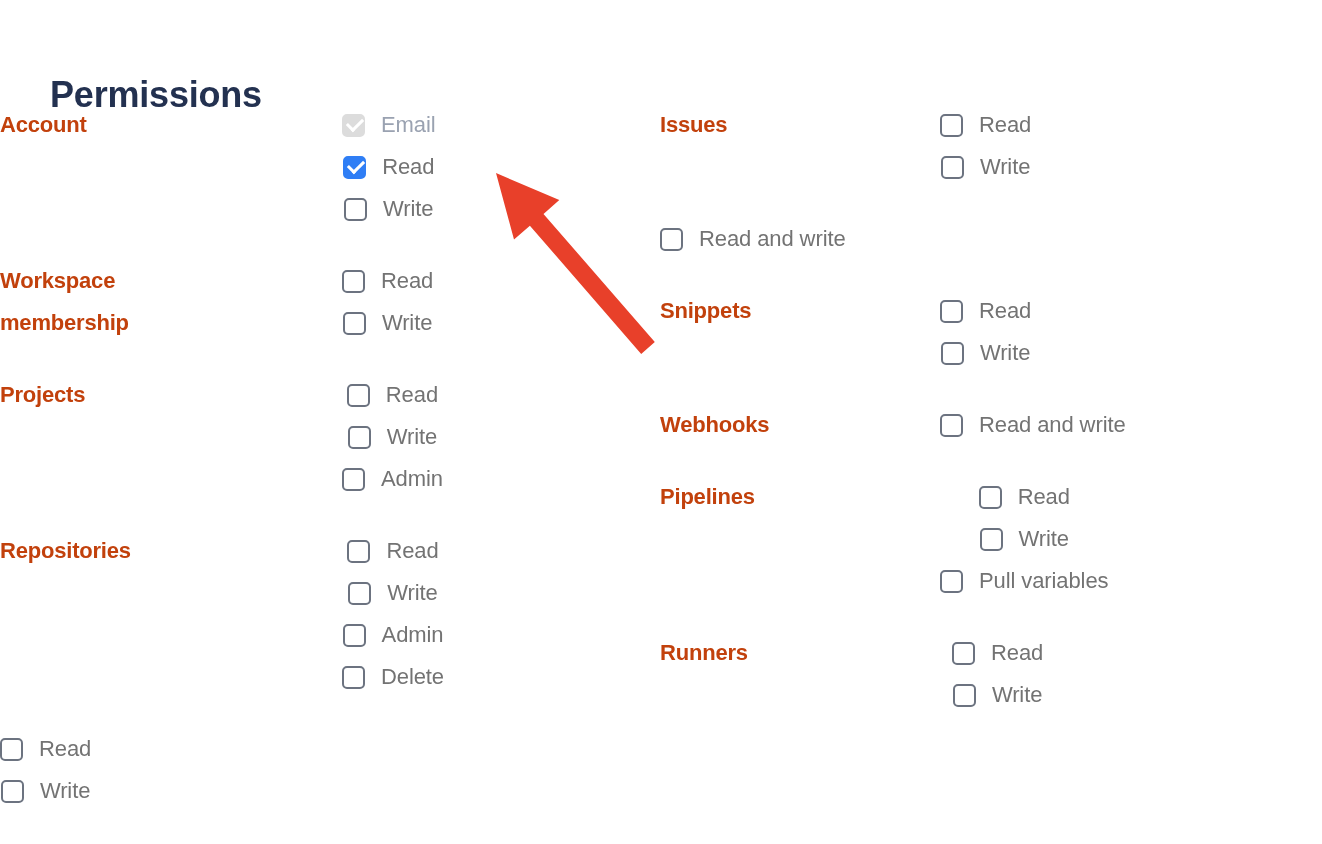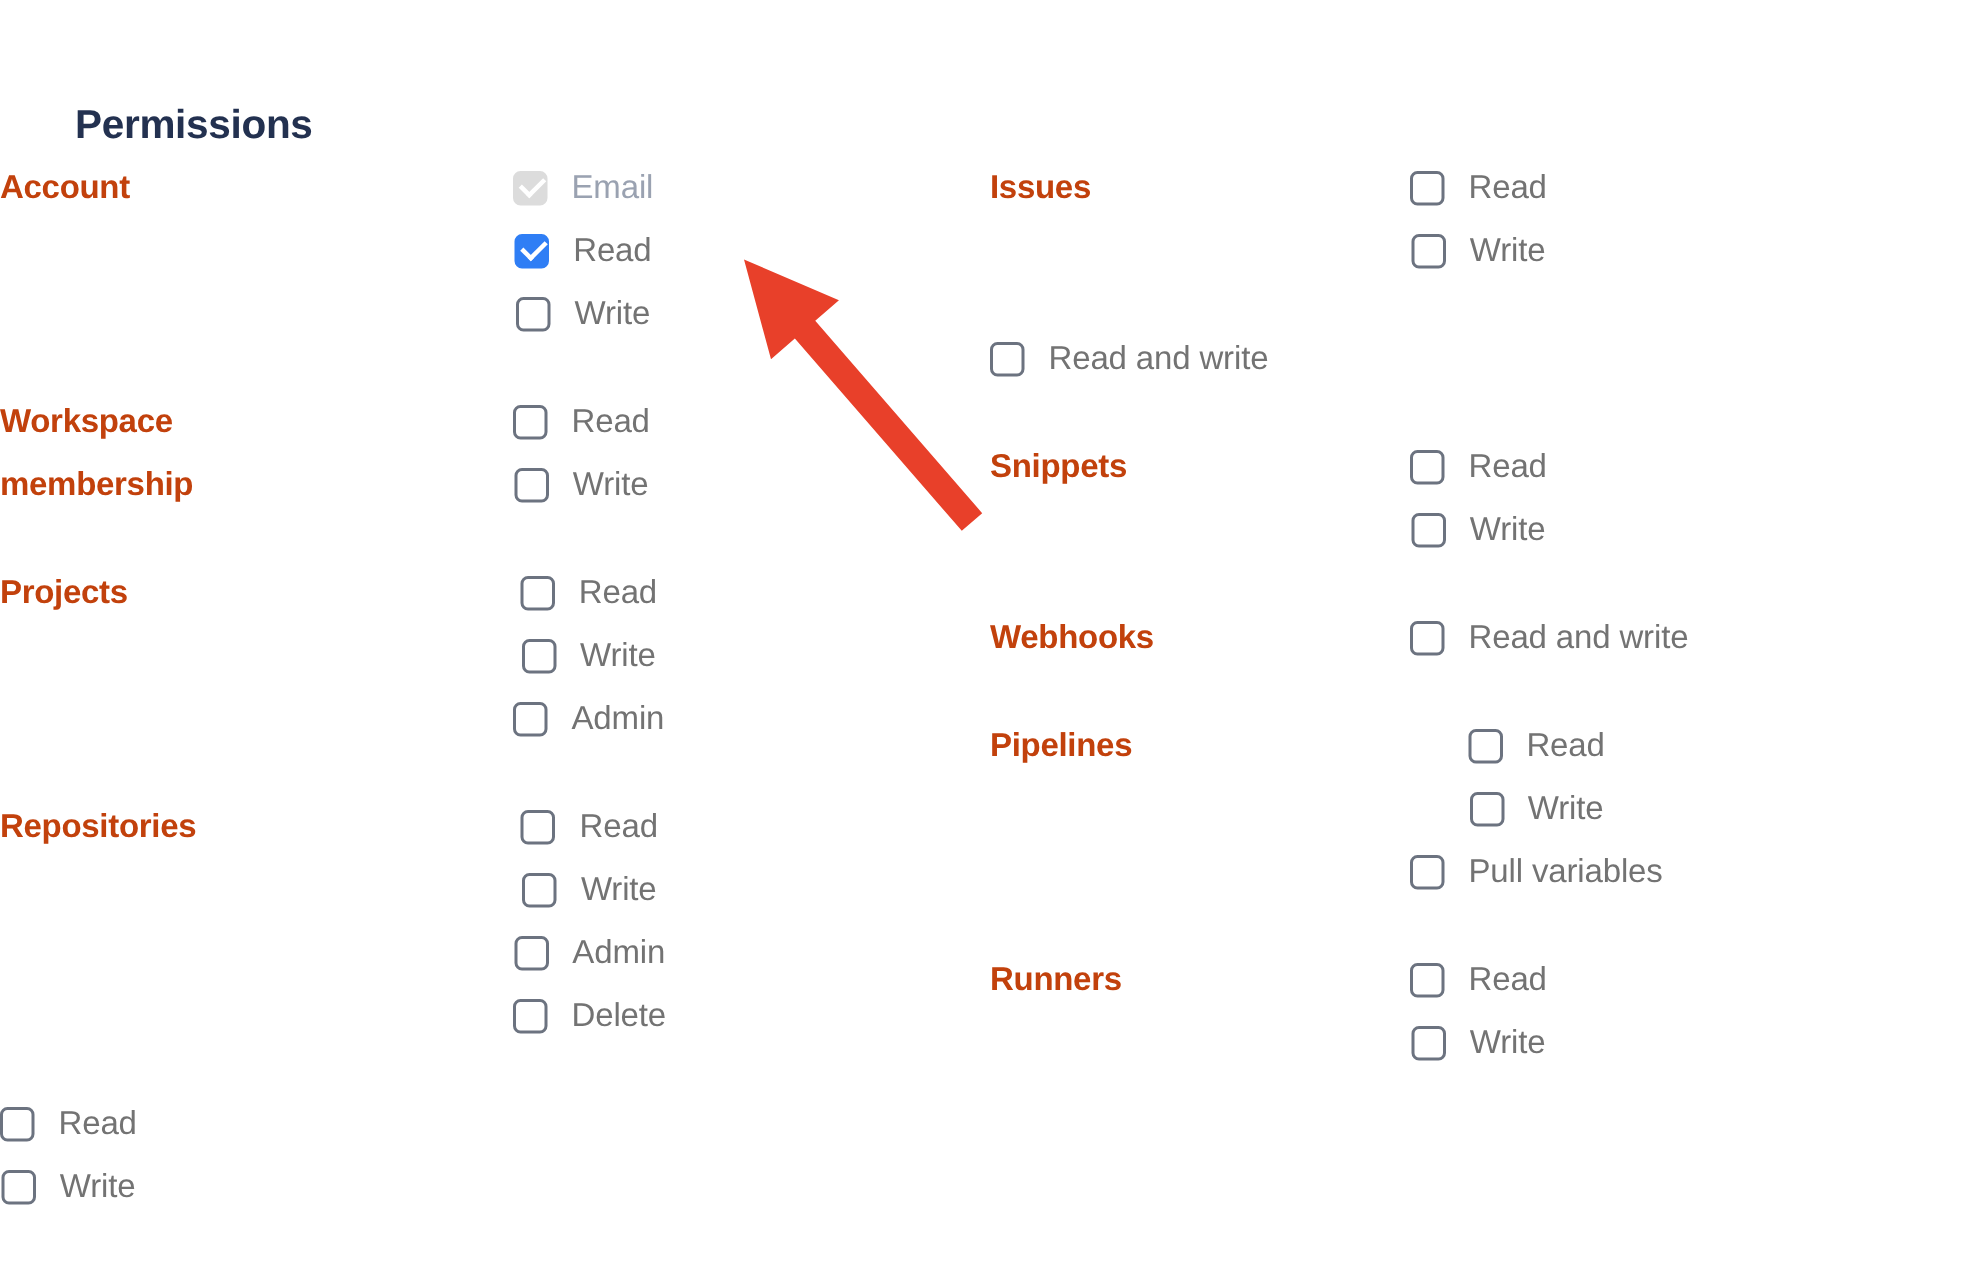--- a/index.html
+++ b/index.html
@@ -13,21 +13,21 @@
     position: relative;
     overflow: hidden;
     font-family: "Liberation Sans", sans-serif;
     -webkit-font-smoothing: antialiased;
   }
 
   #page-title {
     position: absolute;
     left: 50px;
     top: 50px;
-    font-size: 27px;
+    font-size: 36px;
     font-weight: bold;
     color: #233150;
     letter-spacing: -0.2px;
   }
 
   .columns {
     position: absolute;
     left: 0;
     top: 104px;
     width: 1322px;
@@ -39,21 +39,21 @@
   }
   .column.left  { left: 0px;   width: 660px; }
   .column.right { left: 660px; width: 660px; }
 
   .perm-group {
     display: flex;
     flex-direction: row;
     align-items: flex-start;
     margin-bottom: 30px;
   }
-  .perm-group:last-child { margin-bottom: 0; }
+  .perm-group:last-child { margin-bottom: 0; gap: 12px; }
 
   .group-label {
     text-align: left;
     font-size: 22px;
     font-weight: bold;
     color: #c2410c;
     line-height: 42px;
     padding-right: 29px;
     letter-spacing: -0.2px;
     white-space: pre-line;

